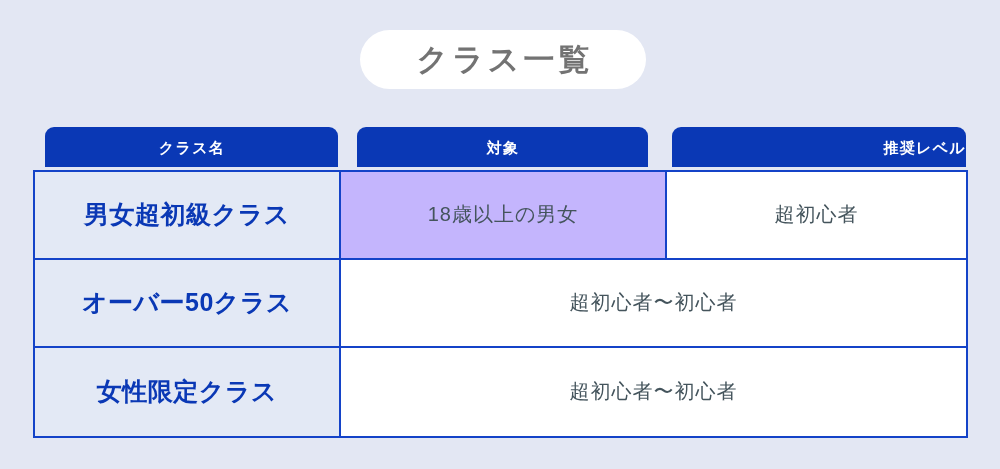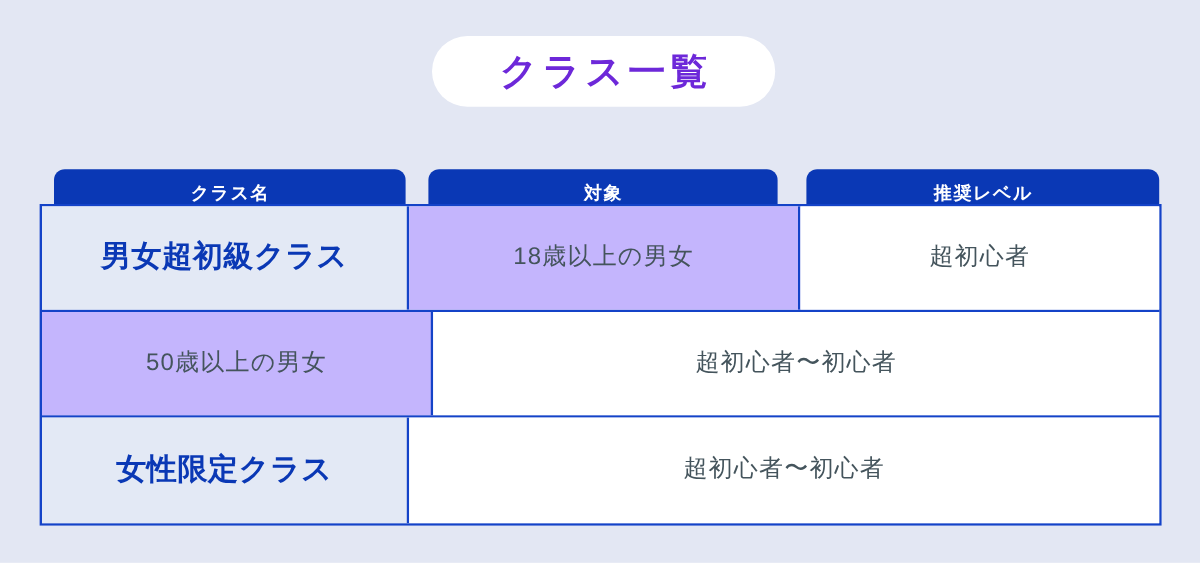--- a/index.html
+++ b/index.html
@@ -27,34 +27,34 @@
     top: 30px;
     width: 286px;
     height: 59px;
     background: #ffffff;
     border-radius: 30px;
     display: flex;
     align-items: center;
     justify-content: center;
   }
   .title-text {
-    color: #6d28d9;
+    color: #737373;
     font-size: 31px;
     font-weight: bold;
     letter-spacing: 4px;
     line-height: 1;
     white-space: nowrap;
     padding-left: 4px;
   }
 
   
   .header-row {
     position: absolute;
     left: 33px;
-    top: 141px;
+    top: 127px;
     width: 935px;
     height: 40px;
   }
   .head-tab {
     position: absolute;
     top: 0;
     height: 40px;
     background: #0a38b5;
     border-radius: 9px 9px 0 0;
     display: flex;
@@ -65,21 +65,21 @@
     color: #ffffff;
     font-size: 15px;
     font-weight: bold;
     letter-spacing: 1.3px;
     line-height: 1;
     white-space: nowrap;
     padding-left: 1px;
   }
   .head-tab.c1 { left: 12px;  width: 293px; }
   .head-tab.c2 { left: 324px; width: 291px; text-align: center; }
-  .head-tab.c3 { left: 639px; width: 294px; }
+  .head-tab.c3 { left: 639px; width: 294px; justify-content: flex-end; }
 
   
   .table-body {
     position: absolute;
     left: 33px;
     top: 170px;
     width: 935px;
     height: 268px;
     box-sizing: border-box;
     border: 2px solid #1443c8;
@@ -148,21 +148,21 @@
 
   <div class="table-body">
 
     <div class="t-row">
       <div class="cell c1">男女超初級クラス</div>
       <div class="cell c2">18歳以上の男女</div>
       <div class="cell c3">超初心者</div>
     </div>
 
     <div class="t-row">
-      <div class="cell c2">50歳以上の男女</div>
+      <div class="cell c1">オーバー50クラス</div>
       <div class="cell c3">超初心者〜初心者</div>
     </div>
 
     <div class="t-row last">
       <div class="cell c1">女性限定クラス</div>
       <div class="cell c3">超初心者〜初心者</div>
     </div>
 
   </div>
 

